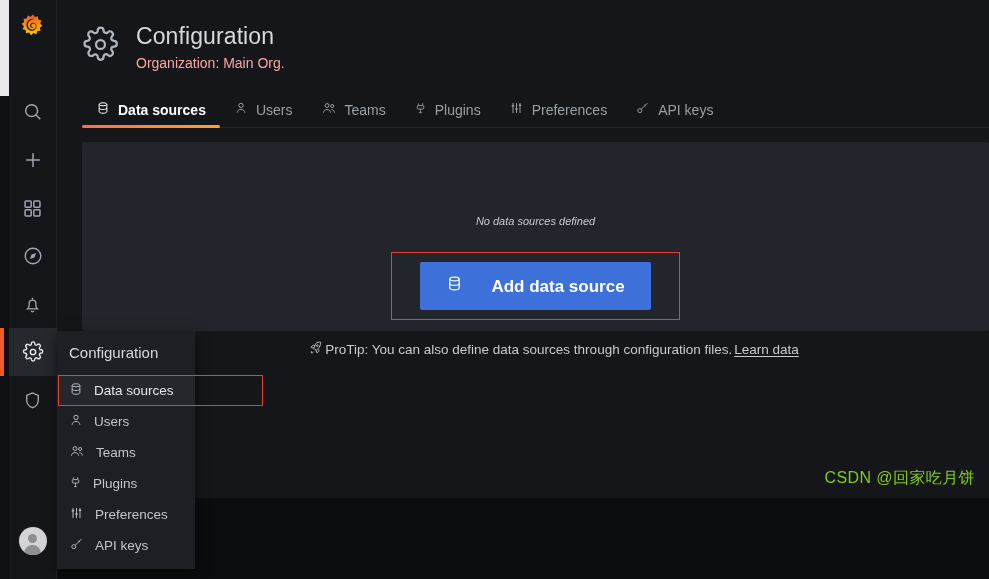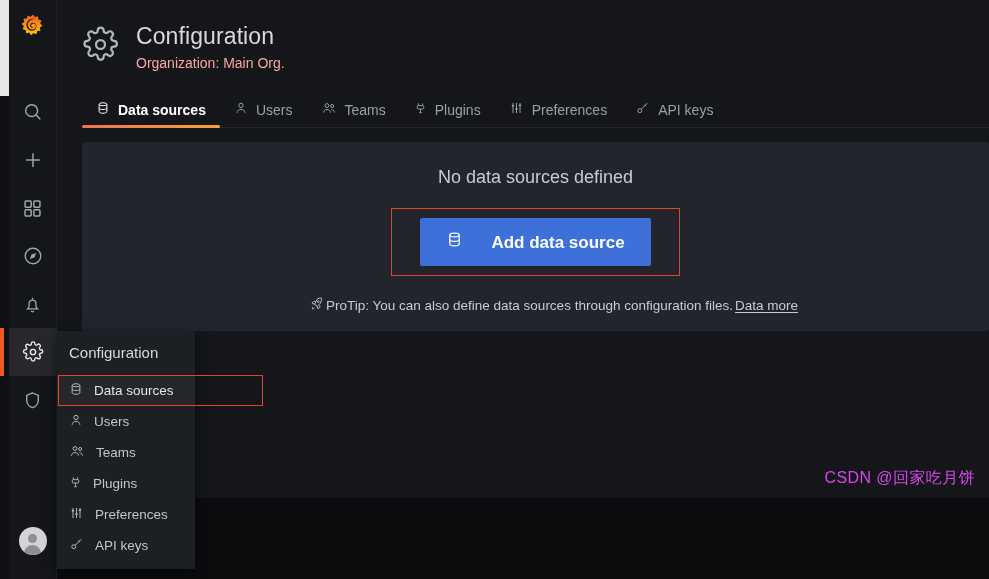--- a/index.html
+++ b/index.html
@@ -121,22 +121,23 @@
     margin-left: 25px; padding-top: 14px;
   }
   .panel {
     background: #22252b;
     border-radius: 3px;
     height: 189px;
     padding-top: 26px;
     text-align: center;
   }
   .empty-text {
-    font-size: 18px; color: #c7ccd1;
+    font-size: 11px; font-style: italic; color: #c7ccd1;
     line-height: 18px;
+    margin-top: 44px;
   }
 
   .btn-annot {
     display: inline-block;
     border: 1px solid #e8402a;
     padding: 9px 28px;
     margin-top: 22px;
   }
   .btn-add {
     display: inline-flex; align-items: center; gap: 28px;
@@ -188,21 +189,21 @@
   .flyout-item.selected::after {
     content: "";
     position: absolute; left: 1px; right: -68px; top: 0; bottom: 0;
     border: 1px solid #e8402a;
     pointer-events: none;
   }
 
   
   .watermark {
     position: absolute; right: 14px; bottom: 9px;
-    font-size: 16px; color: #d946ef;
+    font-size: 16px; color: #84cc16;
     letter-spacing: .4px;
     z-index: 40;
   }
 </style>
 </head>
 <body>
 
 <div id="app">
 
   <div class="page-gutter">
@@ -409,21 +410,21 @@
           <span>
             <svg width="15" height="15" viewBox="0 0 24 24" fill="none" stroke="currentColor" stroke-width="1.5">
               <path d="M13.8 4.3c3.4-1.3 6.3-1 6.3-1s.3 2.9-1 6.3c-1.1 2.8-3.3 5.1-6.2 7L9 13.2C10.9 10.3 11 8 13.8 4.3Z"></path>
               <path d="M9 13.2 5.3 12c-.4-.1-.5-.6-.2-.9l2.6-2.4c.3-.2.6-.3.9-.2l2.1.5"></path>
               <path d="M12.9 16.6l1.1 3.6c.1.4.6.5.9.2l2.4-2.5c.2-.2.3-.5.2-.8l-.4-2"></path>
               <circle cx="14.9" cy="9" r="1.3"></circle>
               <path d="M6.4 17.5c-.9.9-1.1 3.2-1.1 3.2s2.3-.2 3.2-1.1"></path>
             </svg>
           </span>
           <span>ProTip: You can also define data sources through configuration files.</span>
-          <a href="#">Data more</a>
+          <a href="#">Learn data</a>
         </div>
 
       </div>
     </div>
   </div>
 
   <div class="flyout">
     <div class="flyout-header">Configuration</div>
 
     <div class="flyout-item selected">

